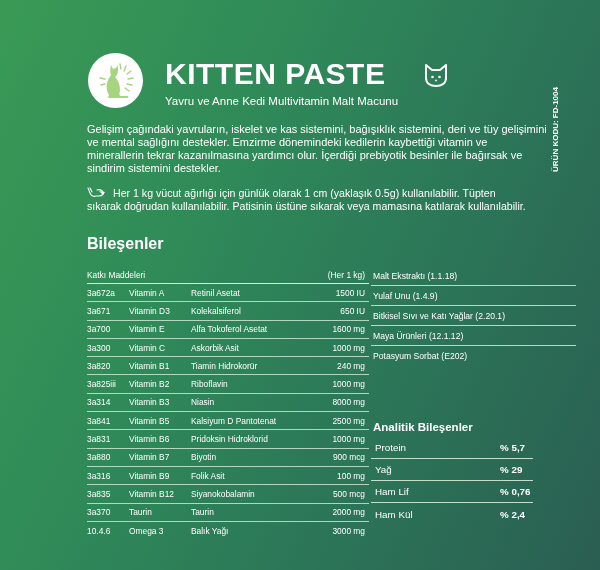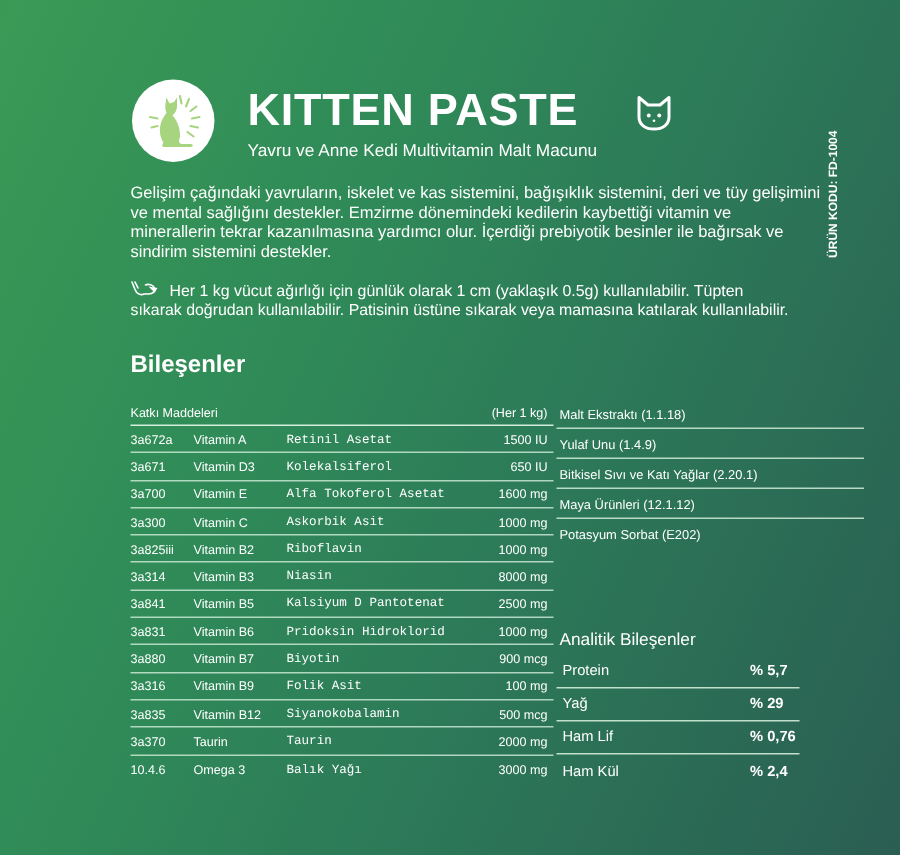--- a/index.html
+++ b/index.html
@@ -66,21 +66,21 @@
       font-family: "Liberation Sans", sans-serif; font-size: 8.4px;
     }
     .add-row {
       display: flex; align-items: center; height: 18.3px;
       border-bottom: 1px solid rgba(220,245,225,0.75);
     }
     .add-row.header { height: 18px; border-bottom: 1px solid rgba(230,250,235,0.9); }
     .add-row:last-child { border-bottom: none; }
     .c-code { width: 42px; }
     .c-vit { width: 62px; }
-    .c-name { flex: 1; font-family: Liberation Mono, monospace; }
+    .c-name { flex: 1; }
     .c-amt { text-align: right; width: 70px; padding-right: 4px; }
     .add-row.header .c-label { flex: 1; }
 
     
     .ingredients {
       position: absolute; left: 371px; top: 266px; width: 205px;
       font-family: "Liberation Sans", sans-serif; font-size: 8.6px;
     }
     .ing-row {
       height: 20.1px; display: flex; align-items: center; padding-left: 2px;
@@ -88,21 +88,21 @@
     }
     .ing-row:last-child { border-bottom: none; }
 
     .mos-note {
       position: absolute; left: 373px; top: 390px; width: 160px;
       font-family: "Liberation Sans", sans-serif; font-weight: 700;
       font-size: 8.2px; line-height: 11px;
     }
     .analytic-head {
       position: absolute; left: 373px; top: 421px;
-      font-family: "Liberation Sans", sans-serif; font-weight: 400; font-size: 11.5px;
+      font-family: "Liberation Sans", sans-serif; font-weight: 700; font-size: 11.5px;
     }
     .analytic {
       position: absolute; left: 371px; top: 437px; width: 162px;
       font-family: "Liberation Sans", sans-serif; font-size: 9.8px;
     }
     .an-row {
       height: 22px; display: flex; align-items: center;
       border-bottom: 1px solid rgba(220,245,225,0.85);
       gap: 11px;
     }
@@ -179,20 +179,26 @@
       <span class="c-name">Alfa Tokoferol Asetat</span>
       <span class="c-amt">1600 mg</span>
     </div>
     <div class="add-row">
       <span class="c-code">3a300</span>
       <span class="c-vit">Vitamin C</span>
       <span class="c-name">Askorbik Asit</span>
       <span class="c-amt">1000 mg</span>
     </div>
     <div class="add-row">
+      <span class="c-code">3a820</span>
+      <span class="c-vit">Vitamin B1</span>
+      <span class="c-name">Tiamin Hidrokorür</span>
+      <span class="c-amt">240 mg</span>
+    </div>
+    <div class="add-row">
       <span class="c-code">3a825iii</span>
       <span class="c-vit">Vitamin B2</span>
       <span class="c-name">Riboflavin</span>
       <span class="c-amt">1000 mg</span>
     </div>
     <div class="add-row">
       <span class="c-code">3a314</span>
       <span class="c-vit">Vitamin B3</span>
       <span class="c-name">Niasin</span>
       <span class="c-amt">8000 mg</span>

